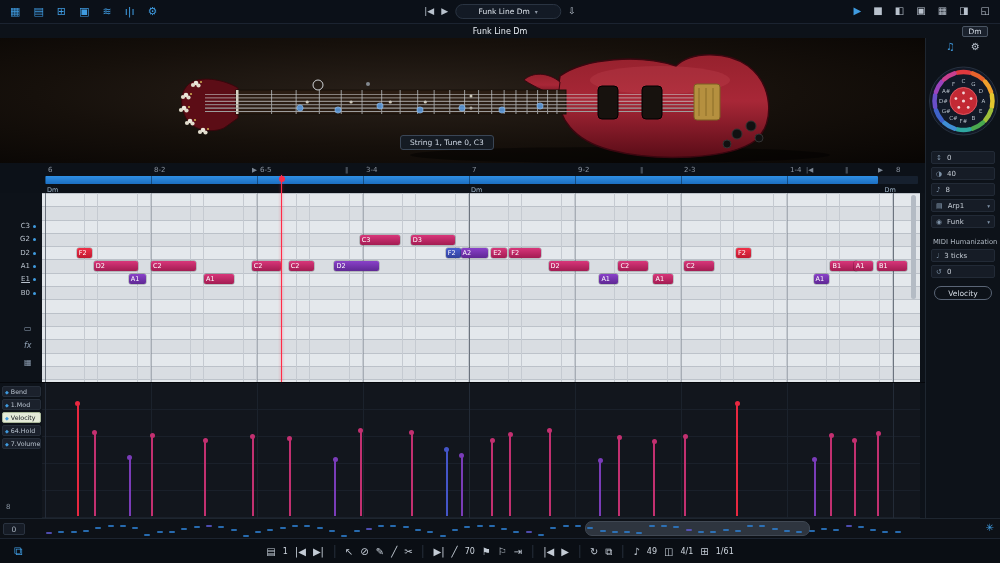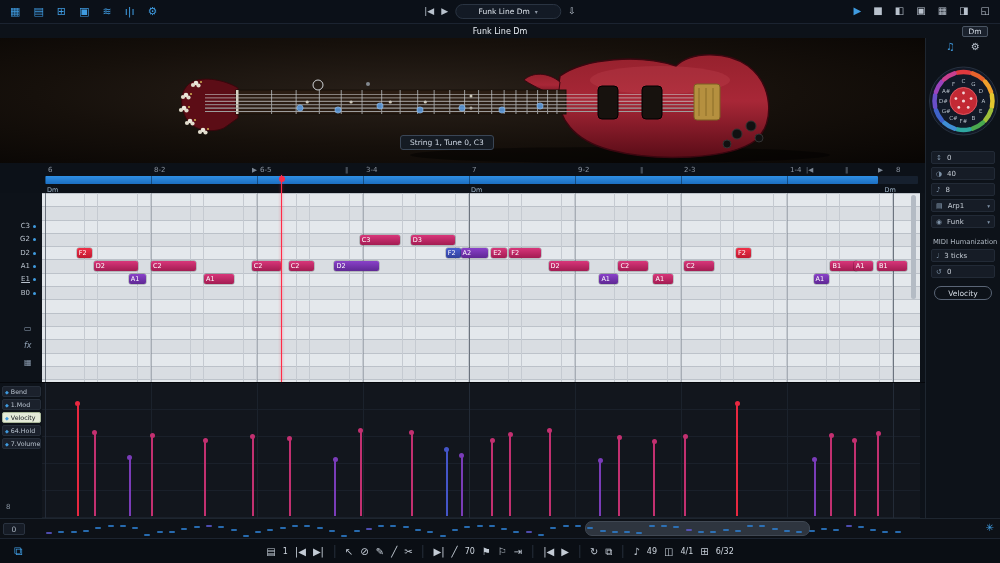--- a/index.html
+++ b/index.html
@@ -570,17 +570,17 @@
         <span class="icon">▶</span>
         <div class="sep"></div>
         <span class="icon">↻</span>
         <span class="icon">⧉</span>
         <div class="sep"></div>
         <span class="icon">♪</span>
         <span class="val">49</span>
         <span class="icon">◫</span>
         <span class="val">4/1</span>
         <span class="icon">⊞</span>
-        <span class="val">6/32</span>
+        <span class="val">1/61</span>
       </div>
   </footer>
 
 </div>
 
 </body></html>

